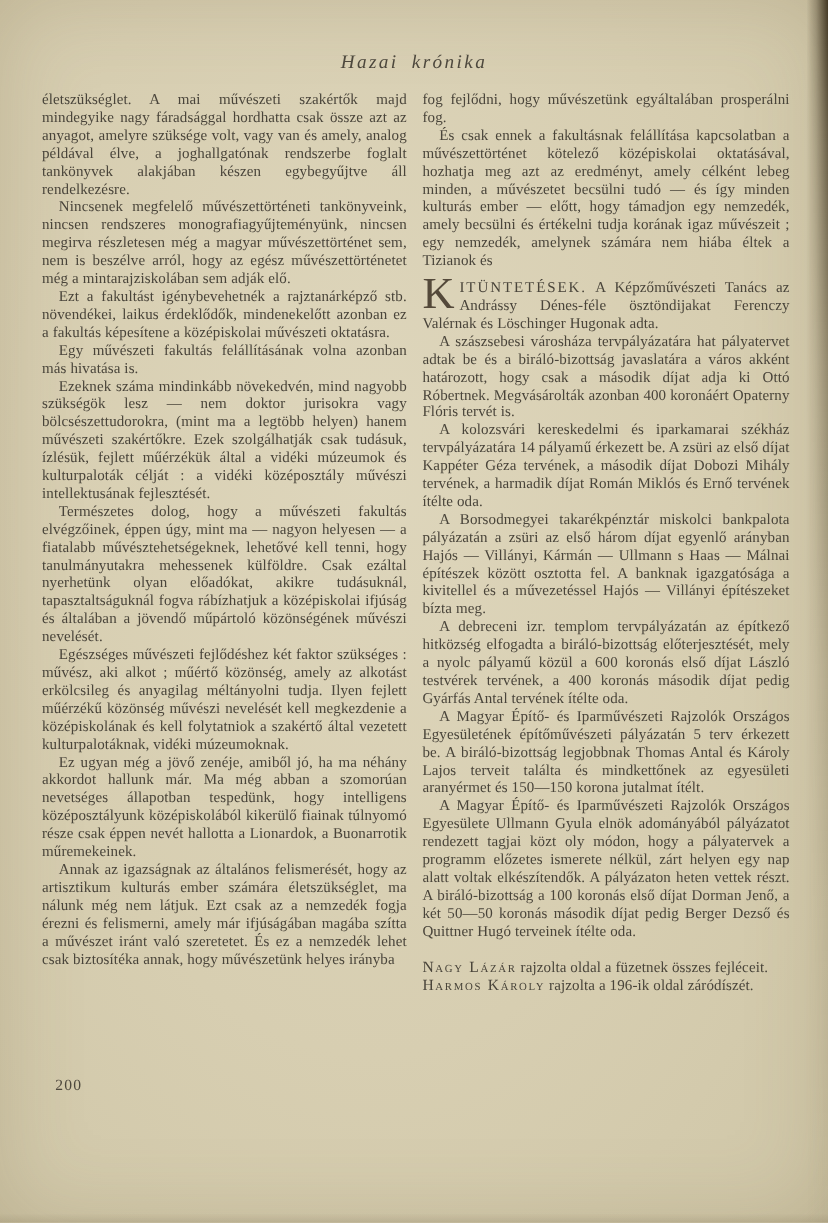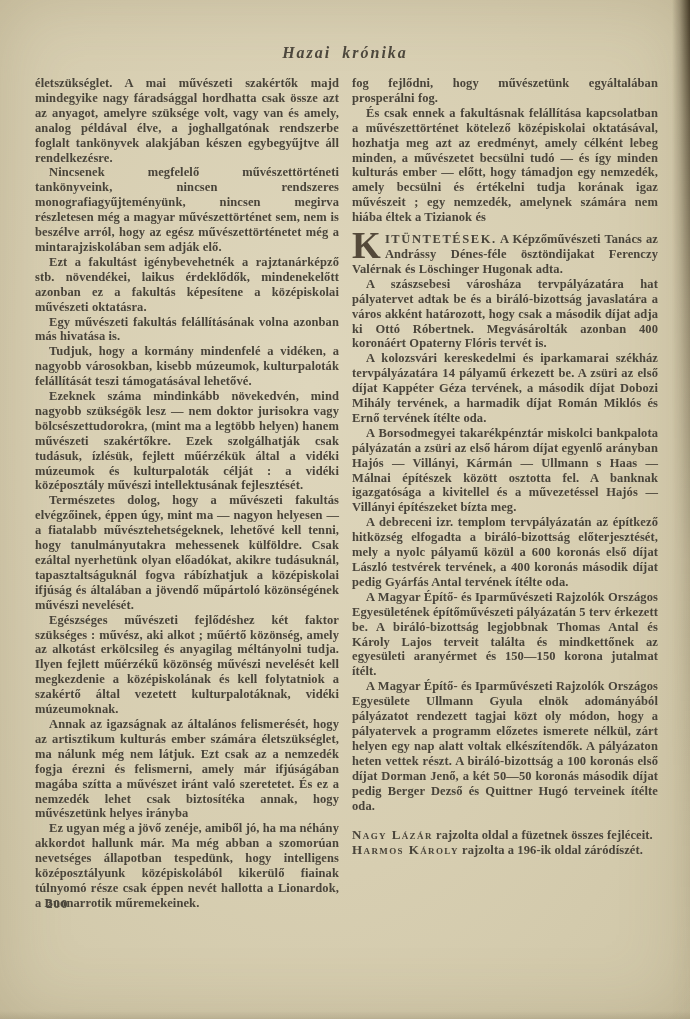--- a/index.html
+++ b/index.html
@@ -9,21 +9,20 @@
   }
   .page{
     position:relative;
     width:690px;height:1019px;
     margin:0 auto;
     background-color:#d8cfb2;
     background-image:radial-gradient(ellipse at 45% 38%, #ded6bc 0%, #d7ceb1 55%, #cfc6a7 100%);
     box-shadow:inset 0 0 70px rgba(118,102,66,0.22);
     overflow:hidden;
     color:#49443a;
-    font-weight:bold;
   }
   
   .scan-edge-right{
     position:absolute;top:0;right:0;bottom:0;width:18px;
     background:linear-gradient(to bottom,
       rgba(44,34,16,0.85) 0%,
       rgba(50,39,20,0.62) 12%,
       rgba(62,50,28,0.38) 30%,
       rgba(80,68,42,0.18) 55%,
       rgba(90,78,50,0.07) 80%,
@@ -95,26 +94,25 @@
 
 <div class="page">
 
   <div class="running-head">Hazai krónika</div>
 
   <div class="col col-left">
       <p class="par cont">életszükséglet. A mai művészeti szakértők majd mindegyike nagy fáradsággal hordhatta csak össze azt az anyagot, amelyre szüksége volt, vagy van és amely, analog példával élve, a joghallgatónak rendszerbe foglalt tankönyvek alakjában készen egybegyűjtve áll rendelkezésre.</p>
       <p class="par">Nincsenek megfelelő művészettörténeti tankönyveink, nincsen rendszeres monografiagyűjteményünk, nincsen megirva részletesen még a magyar művészettörténet sem, nem is beszélve arról, hogy az egész művészettörténetet még a mintarajziskolában sem adják elő.</p>
       <p class="par">Ezt a fakultást igénybevehetnék a rajztanárképző stb. növendékei, laikus érdeklődők, mindenekelőtt azonban ez a fakultás képesítene a középiskolai művészeti oktatásra.</p>
       <p class="par">Egy művészeti fakultás felállításának volna azonban más hivatása is.</p>
-      <p class="par">Tudjuk, hogy a kormány mindenfelé a vidéken, a nagyobb városokban, kisebb múzeumok, kulturpaloták felállítását teszi támogatásával lehetővé.</p>
       <p class="par">Ezeknek száma mindinkább növekedvén, mind nagyobb szükségök lesz — nem doktor jurisokra vagy bölcsészettudorokra, (mint ma a legtöbb helyen) hanem művészeti szakértőkre. Ezek szolgálhatják csak tudásuk, ízlésük, fejlett műérzékük által a vidéki múzeumok és kulturpaloták célját : a vidéki középosztály művészi intellektusának fejlesztését.</p>
       <p class="par">Természetes dolog, hogy a művészeti fakultás elvégzőinek, éppen úgy, mint ma — nagyon helyesen — a fiatalabb művésztehetségeknek, lehetővé kell tenni, hogy tanulmányutakra mehessenek külföldre. Csak ezáltal nyerhetünk olyan előadókat, akikre tudásuknál, tapasztaltságuknál fogva rábízhatjuk a középiskolai ifjúság és általában a jövendő műpártoló közönségének művészi nevelését.</p>
       <p class="par">Egészséges művészeti fejlődéshez két faktor szükséges : művész, aki alkot ; műértő közönség, amely az alkotást erkölcsileg és anyagilag méltányolni tudja. Ilyen fejlett műérzékű közönség művészi nevelését kell megkezdenie a középiskolának és kell folytatniok a szakértő által vezetett kulturpalotáknak, vidéki múzeumoknak.</p>
+      <p class="par">Ez ugyan még a jövő zenéje, amiből jó, ha ma néhány akkordot hallunk már. Ma még abban a szomorúan nevetséges állapotban tespedünk, hogy intelligens középosztályunk középiskolából kikerülő fiainak túlnyomó része csak éppen nevét hallotta a Lionardok, a Buonarrotik műremekeinek.</p>
       <p class="par">Annak az igazságnak az általános felismerését, hogy az artisztikum kulturás ember számára életszükséglet, ma nálunk még nem látjuk. Ezt csak az a nemzedék fogja érezni és felismerni, amely már ifjúságában magába szítta a művészet iránt való szeretetet. És ez a nemzedék lehet csak biztosítéka annak, hogy művészetünk helyes irányba</p>
-      <p class="par">Ez ugyan még a jövő zenéje, amiből jó, ha ma néhány akkordot hallunk már. Ma még abban a szomorúan nevetséges állapotban tespedünk, hogy intelligens középosztályunk középiskolából kikerülő fiainak túlnyomó része csak éppen nevét hallotta a Lionardok, a Buonarrotik műremekeinek.</p>
     </div>
 
   <div class="col col-right">
 
     <div>
         <p class="par cont">fog fejlődni, hogy művészetünk egyáltalában prosperálni fog.</p>
         <p class="par">És csak ennek a fakultásnak felállítása kapcsolatban a művészettörténet kötelező középiskolai oktatásával, hozhatja meg azt az eredményt, amely célként lebeg minden, a művészetet becsülni tudó — és így minden kulturás ember — előtt, hogy támadjon egy nemzedék, amely becsülni és értékelni tudja korának igaz művészeit ; egy nemzedék, amelynek számára nem hiába éltek a Tizianok és</p>
       </div>
 
 

